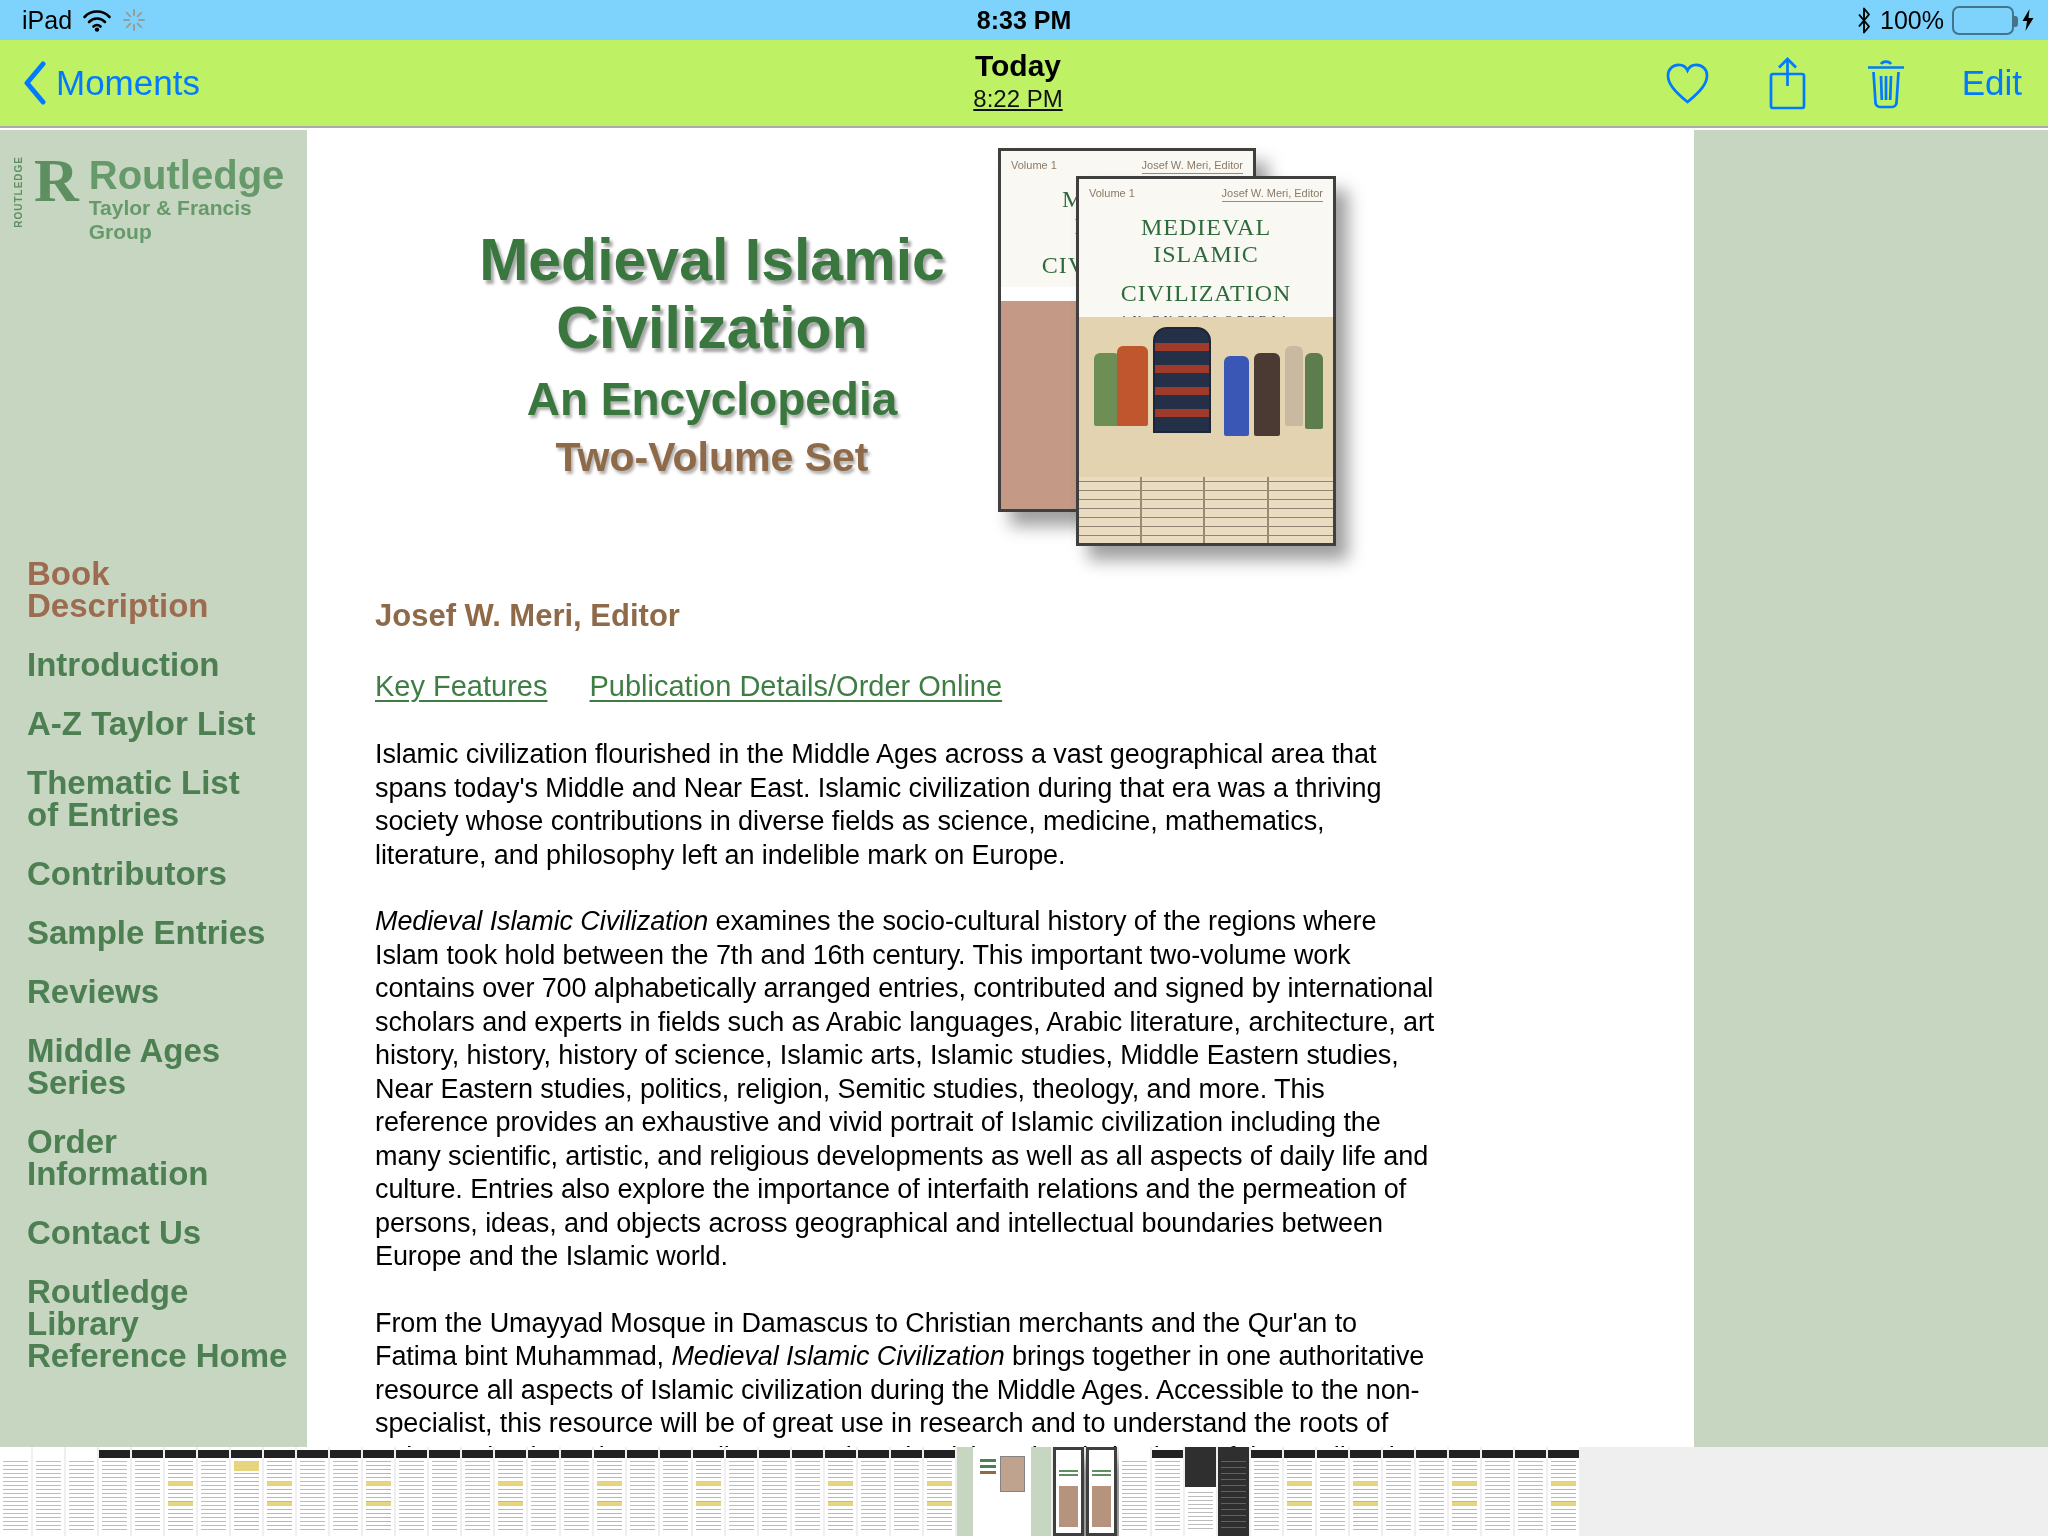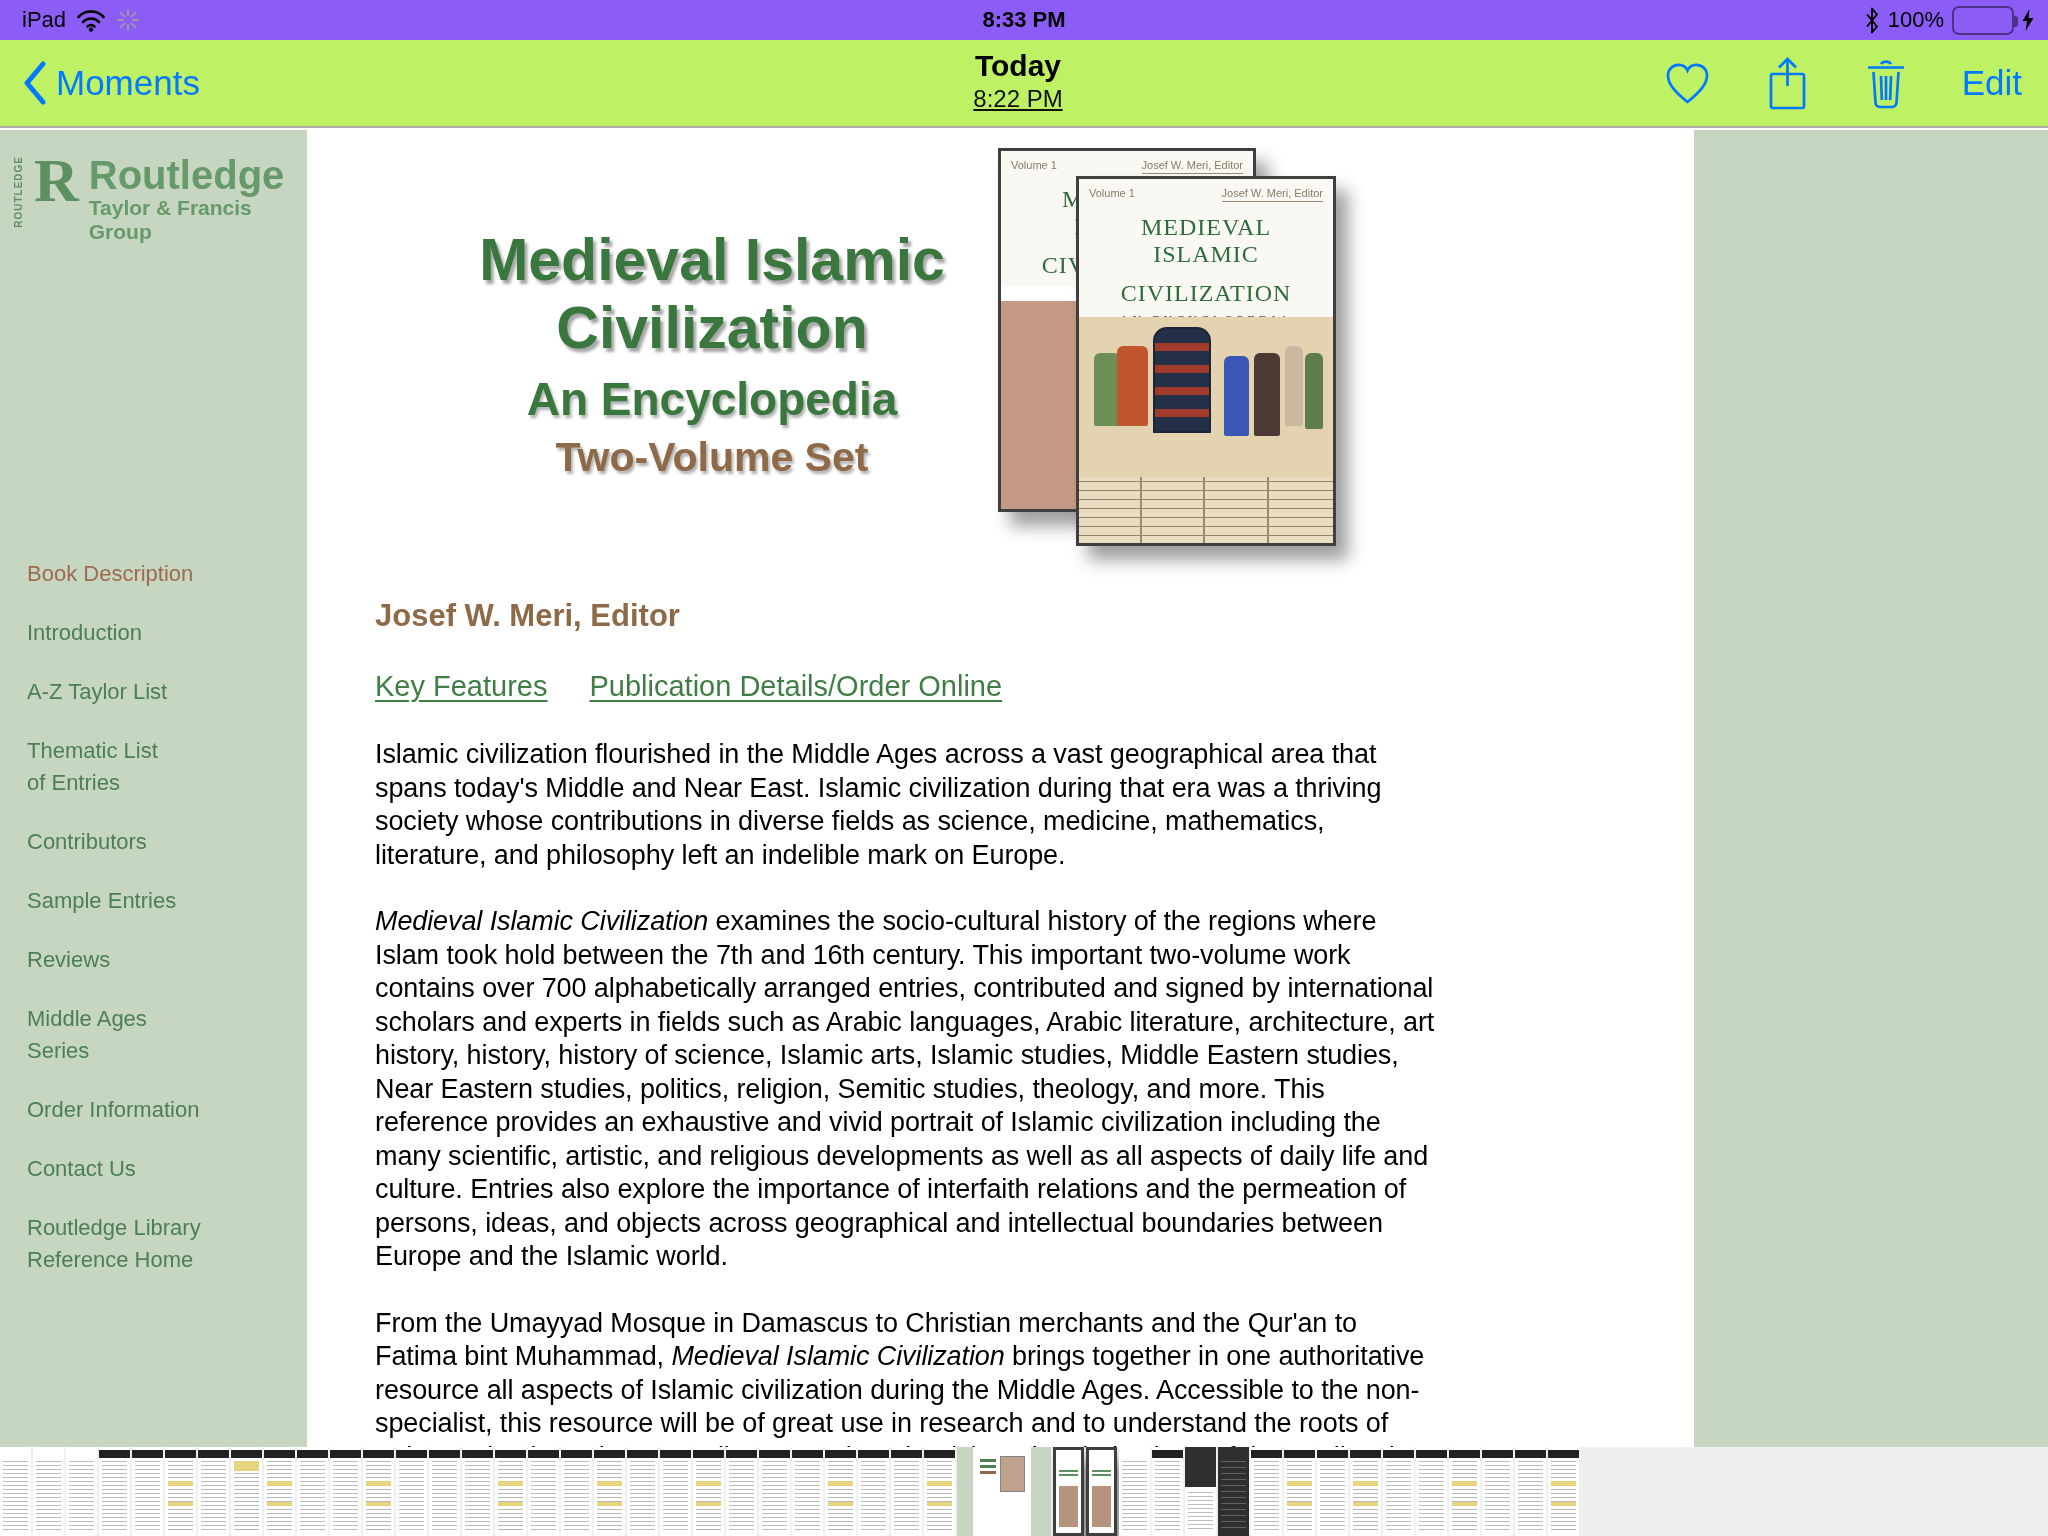--- a/index.html
+++ b/index.html
@@ -1,22 +1,22 @@
 <!DOCTYPE html>
 <html><head>
 <meta charset="utf-8">
 <style>
   * { margin:0; padding:0; box-sizing:border-box; }
   html,body { background:#000; }
   body { font-family:"Liberation Sans", sans-serif; }
   .screen { position:relative; width:2048px; height:1536px; background:#fff; overflow:hidden; }
 
   
-  .status-bar { position:absolute; top:0; left:0; right:0; height:40px; background:#8b5cf6;
-    display:flex; align-items:center; font-size:22px; color:#000; }
+  .status-bar { position:absolute; top:0; left:0; right:0; height:40px; background:#7dd3fc;
+    display:flex; align-items:center; font-size:25px; color:#000; }
   .sb-left { position:absolute; left:22px; top:0; height:40px; display:flex; align-items:center; gap:10px; }
   .sb-center { position:absolute; left:0; right:0; top:0; height:40px; display:flex; align-items:center; justify-content:center; font-weight:700; }
   .sb-right { position:absolute; right:14px; top:0; height:40px; display:flex; align-items:center; gap:8px; }
   .battery { position:relative; width:62px; height:29px; border:2px solid rgba(0,0,0,.45); border-radius:7px; padding:2px; }
   .battery .fill { width:100%; height:100%; border-radius:3px; background:#57d463; }
   .battery .nub { position:absolute; right:-6px; top:8px; width:4px; height:11px; background:rgba(0,0,0,.45); border-radius:0 3px 3px 0; }
 
   
   .nav-bar { position:absolute; top:40px; left:0; right:0; height:88px; background:#bef264; border-bottom:2px solid #ababab; }
   .back-btn { position:absolute; left:22px; top:0; height:86px; display:flex; align-items:center; gap:10px; color:#027aff; font-size:35px; cursor:pointer; }
@@ -36,21 +36,21 @@
   
   .logo { position:absolute; top:22px; left:14px; display:flex; align-items:flex-start; gap:10px; color:#679a6b; }
   .logo-vert { font-size:10px; letter-spacing:1px; font-weight:700; writing-mode:vertical-rl; transform:rotate(180deg); line-height:10px; margin-top:4px; color:#5d8f61; }
   .logo-r { font-family:"Liberation Serif", serif; font-size:62px; font-weight:700; line-height:56px; color:#5d8f61; }
   .logo-words { display:flex; flex-direction:column; margin-top:2px; }
   .logo-brand { font-size:40px; font-weight:700; line-height:42px; }
   .logo-tag { font-size:21px; font-weight:700; line-height:24px; }
 
   
   .side-list { position:absolute; top:428px; left:27px; width:268px; list-style:none; }
-  .side-link { font-size:22px; font-weight:400; line-height:32px; color:#4c7f52; margin-bottom:27px; white-space:pre-line; }
+  .side-link { font-size:33px; font-weight:700; line-height:32px; color:#4c7f52; margin-bottom:27px; white-space:pre-line; }
   .side-link.active { color:#9d6b50; }
 
   
   .title-block { position:absolute; left:100px; top:96px; width:610px; text-align:center; }
   .pg-title { font-size:59px; line-height:68px; font-weight:700; color:#39773f; text-shadow:3px 4px 3px rgba(80,80,80,.5); }
   .pg-subtitle { margin-top:10px; font-size:46px; font-weight:700; color:#39773f; text-shadow:2px 3px 3px rgba(80,80,80,.45); }
   .pg-edition { margin-top:8px; font-size:41px; font-weight:700; color:#8e6a49; text-shadow:2px 3px 3px rgba(80,80,80,.45); }
 
   
   .books { position:absolute; left:691px; top:18px; width:660px; height:540px; }

